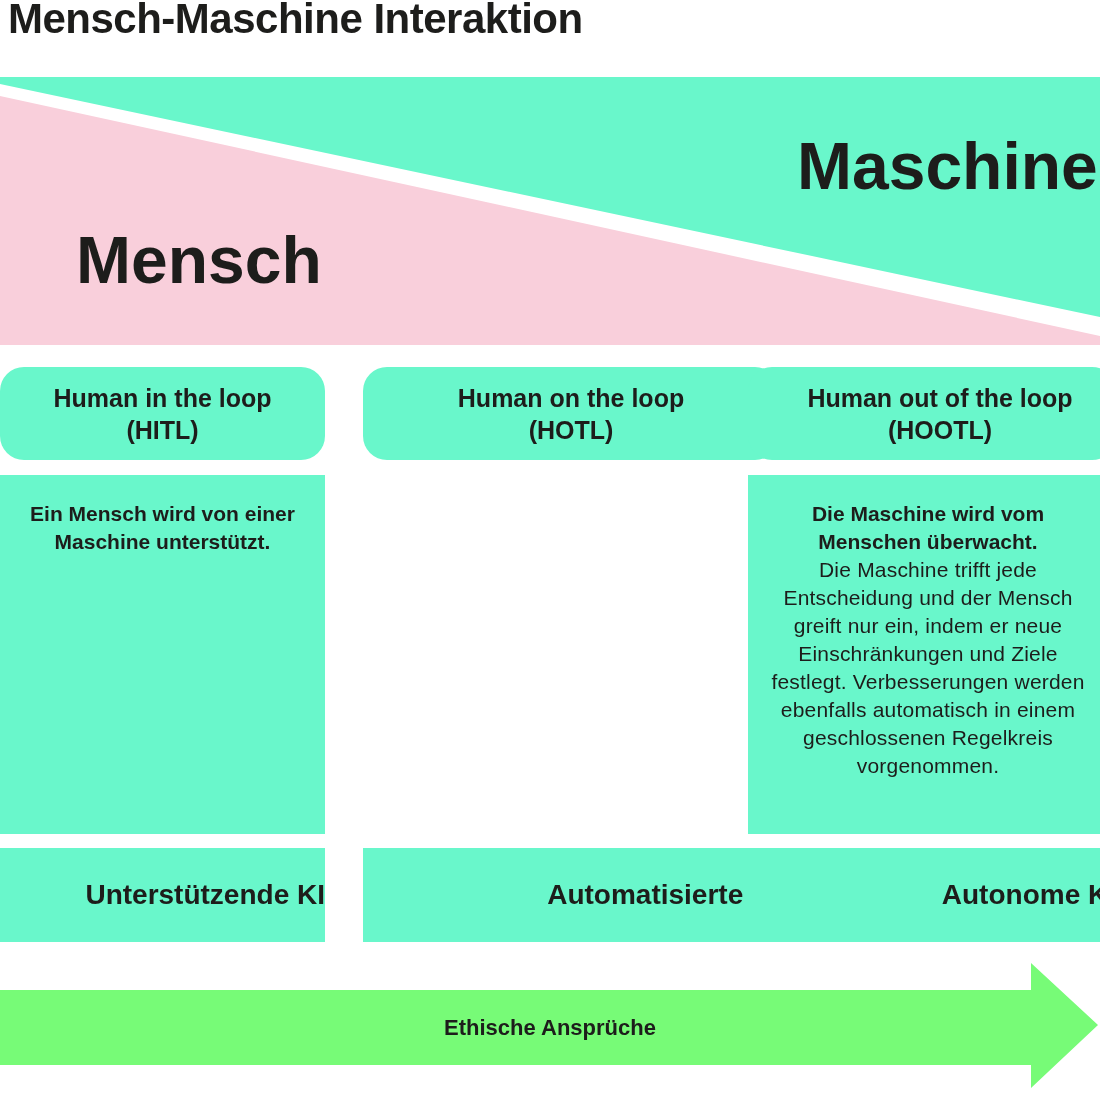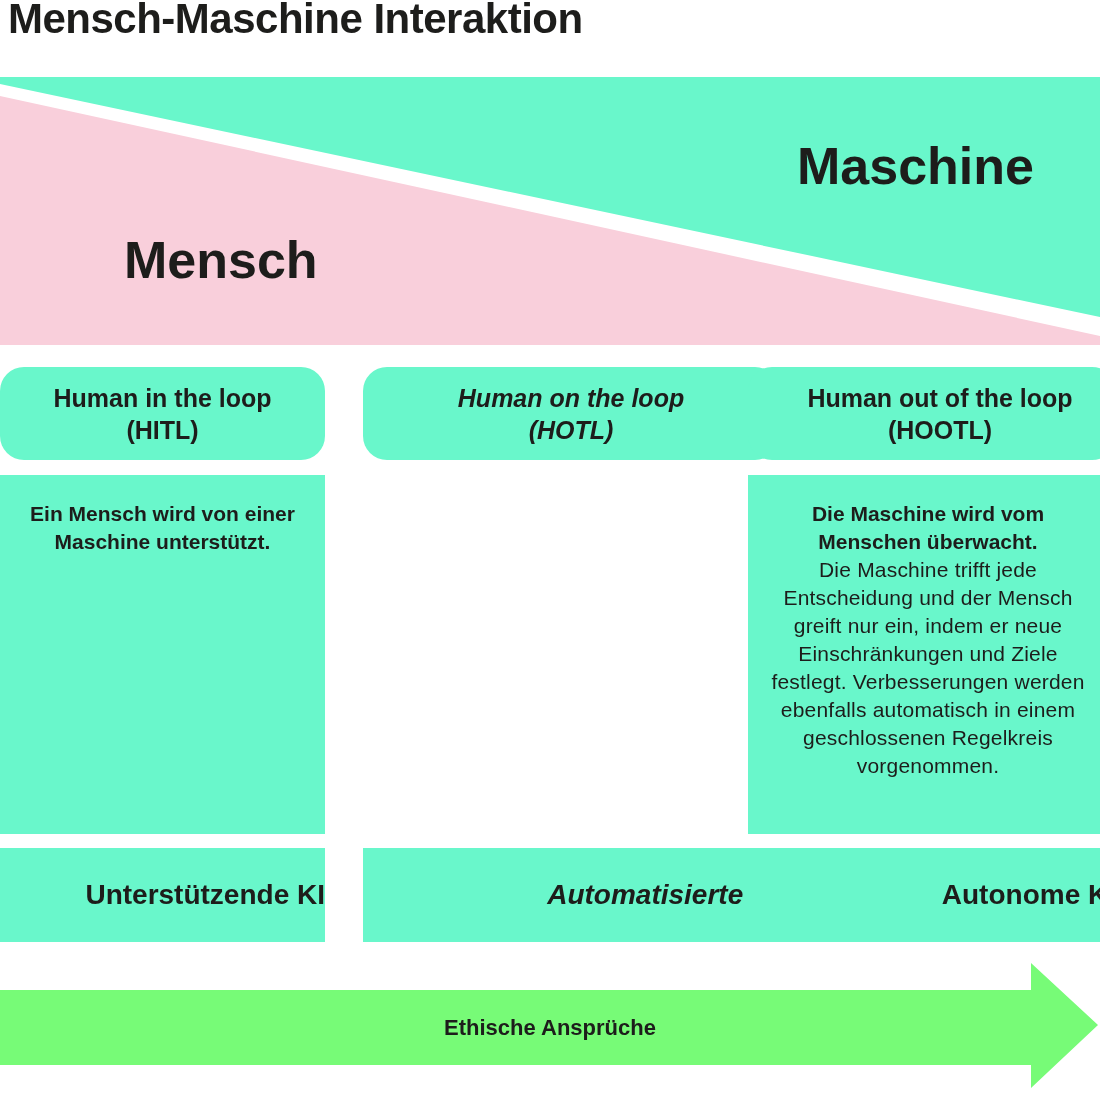--- a/index.html
+++ b/index.html
@@ -11,23 +11,23 @@
     font-family:"Liberation Sans", sans-serif;
     color:var(--text, #1d1d1b);
   }
   #bg-svg{position:absolute;left:0;top:0;width:1100px;height:1095px;}
   .page-title{
     position:absolute;left:8px;top:-6px;
     font-size:42px;font-weight:700;letter-spacing:-0.5px;
     line-height:50px;white-space:nowrap;
   }
   .tri-label{
-    position:absolute;font-size:52px;font-weight:700;line-height:56px;white-space:nowrap;
+    position:absolute;font-size:66px;font-weight:700;line-height:56px;white-space:nowrap;
   }
-  .tri-label.human{left:76px;top:232px;margin-left:48px;}
+  .tri-label.human{left:76px;top:232px;}
   .tri-label.machine{left:797px;top:138px;}
   .hbox{
     position:absolute;top:367px;height:93px;
     background:var(--teal,#69f7cb);
     display:flex;flex-direction:column;justify-content:center;align-items:center;
     font-weight:700;font-size:25px;line-height:32px;text-align:center;border-radius:24px;
   }
   .dbox{
     position:absolute;top:475px;height:359px;
     background:var(--teal,#69f7cb);
@@ -37,21 +37,21 @@
     text-align:center;
   }
   .dbox .desc-bold{display:block;font-weight:700;letter-spacing:0;}
   .lbox{
     position:absolute;top:848px;height:94px;
     background:var(--teal,#69f7cb);
     display:flex;align-items:center;justify-content:flex-end;
     font-weight:700;font-size:28px;text-align:center;
   }
   .c1{left:0;width:325px;}
-  .c2{left:363px;width:416px;font-style:italic;}
+  .c2{left:363px;width:416px;}
   .c3{left:748px;width:352px;padding-left:16px;}
   .arrow-label{
     position:absolute;left:0;top:1010px;width:1100px;
     text-align:center;font-weight:700;font-size:22px;line-height:36px;
   }
 </style>
 </head>
 <body>
 
 <div id="canvas">

